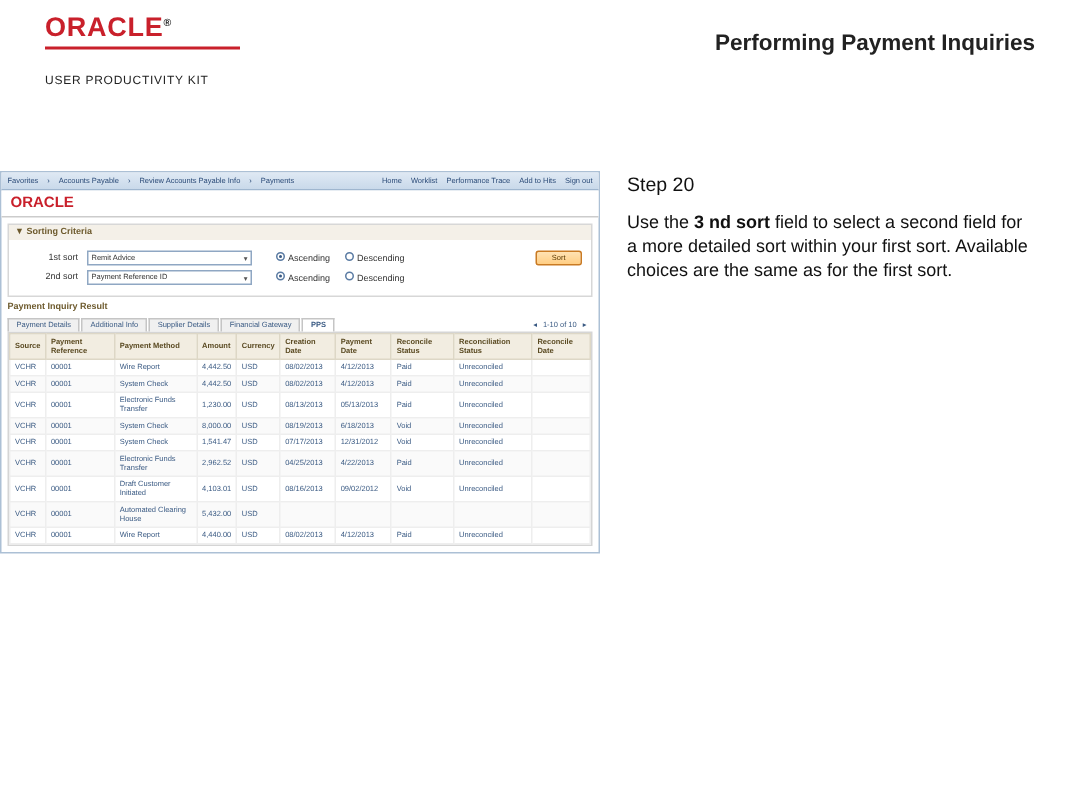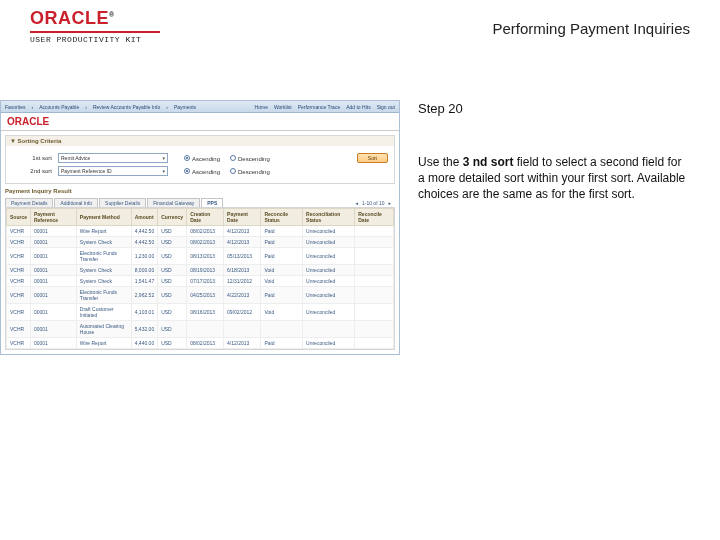--- a/index.html
+++ b/index.html
@@ -4,27 +4,27 @@
 <style>
   * { box-sizing: border-box; margin: 0; padding: 0; }
   html, body { width: 720px; height: 540px; font-family: Arial, Helvetica, sans-serif; background: #fff; color: #111; }
   .page { width: 720px; height: 540px; display: flex; flex-direction: column; }
   
   .header { display: flex; justify-content: space-between; align-items: flex-start; padding: 8px 30px 6px 30px; }
   .brand { display: flex; flex-direction: column; }
   .brand-oracle { font-weight: 700; font-size: 18px; color: #c9202b; letter-spacing: 0.5px; }
   .brand-oracle sup { font-size: 7px; color:#222; }
   .brand-rule { height: 2px; background: #c9202b; width: 130px; margin-top: 2px; }
-  .brand-upk { font-size: 8px; letter-spacing: 0.5px; color: #222; margin-top: 2px; font-family: Liberation Mono, monospace; }
-  .page-title { font-size: 15px; font-weight: 400; color: #222; padding-top: 12px; }
+  .brand-upk { font-size: 8px; letter-spacing: 0.5px; color: #222; margin-top: 16px; }
+  .page-title { font-size: 15px; font-weight: 700; color: #222; padding-top: 12px; }
   
   .body-area { display: flex; flex: 1; padding: 50px 30px 0 0; gap: 18px; }
   .screenshot-col { flex: 0 0 400px; }
   .instr-col { flex: 1; font-size: 12px; line-height: 1.35; }
-  .step-label { font-size: 13px; margin-bottom: 36px; }
+  .step-label { font-size: 13px; margin-bottom: 8px; }
   .instr-text .b { font-weight: 700; }
 
   
   .app { width: 400px; border: 1px solid #acc0d5; background: #fff; font-size: 6px; color: #333; }
   .app-topbar { background: linear-gradient(#dfe9f4,#c9d9ea); height: 12px; border-bottom:1px solid #9fb6cf; display:flex; align-items:center; padding:0 4px; gap:6px; }
   .app-topbar span { color:#2a4a77; font-size:5px; }
   .app-brand { background:#fff; padding:3px 6px; border-bottom:1px solid #ccc;}
   .app-brand .ob { color:#c9202b; font-weight:700; font-size:10px; }
 
   .section { margin:4px; border:1px solid #d7d7d7; }

